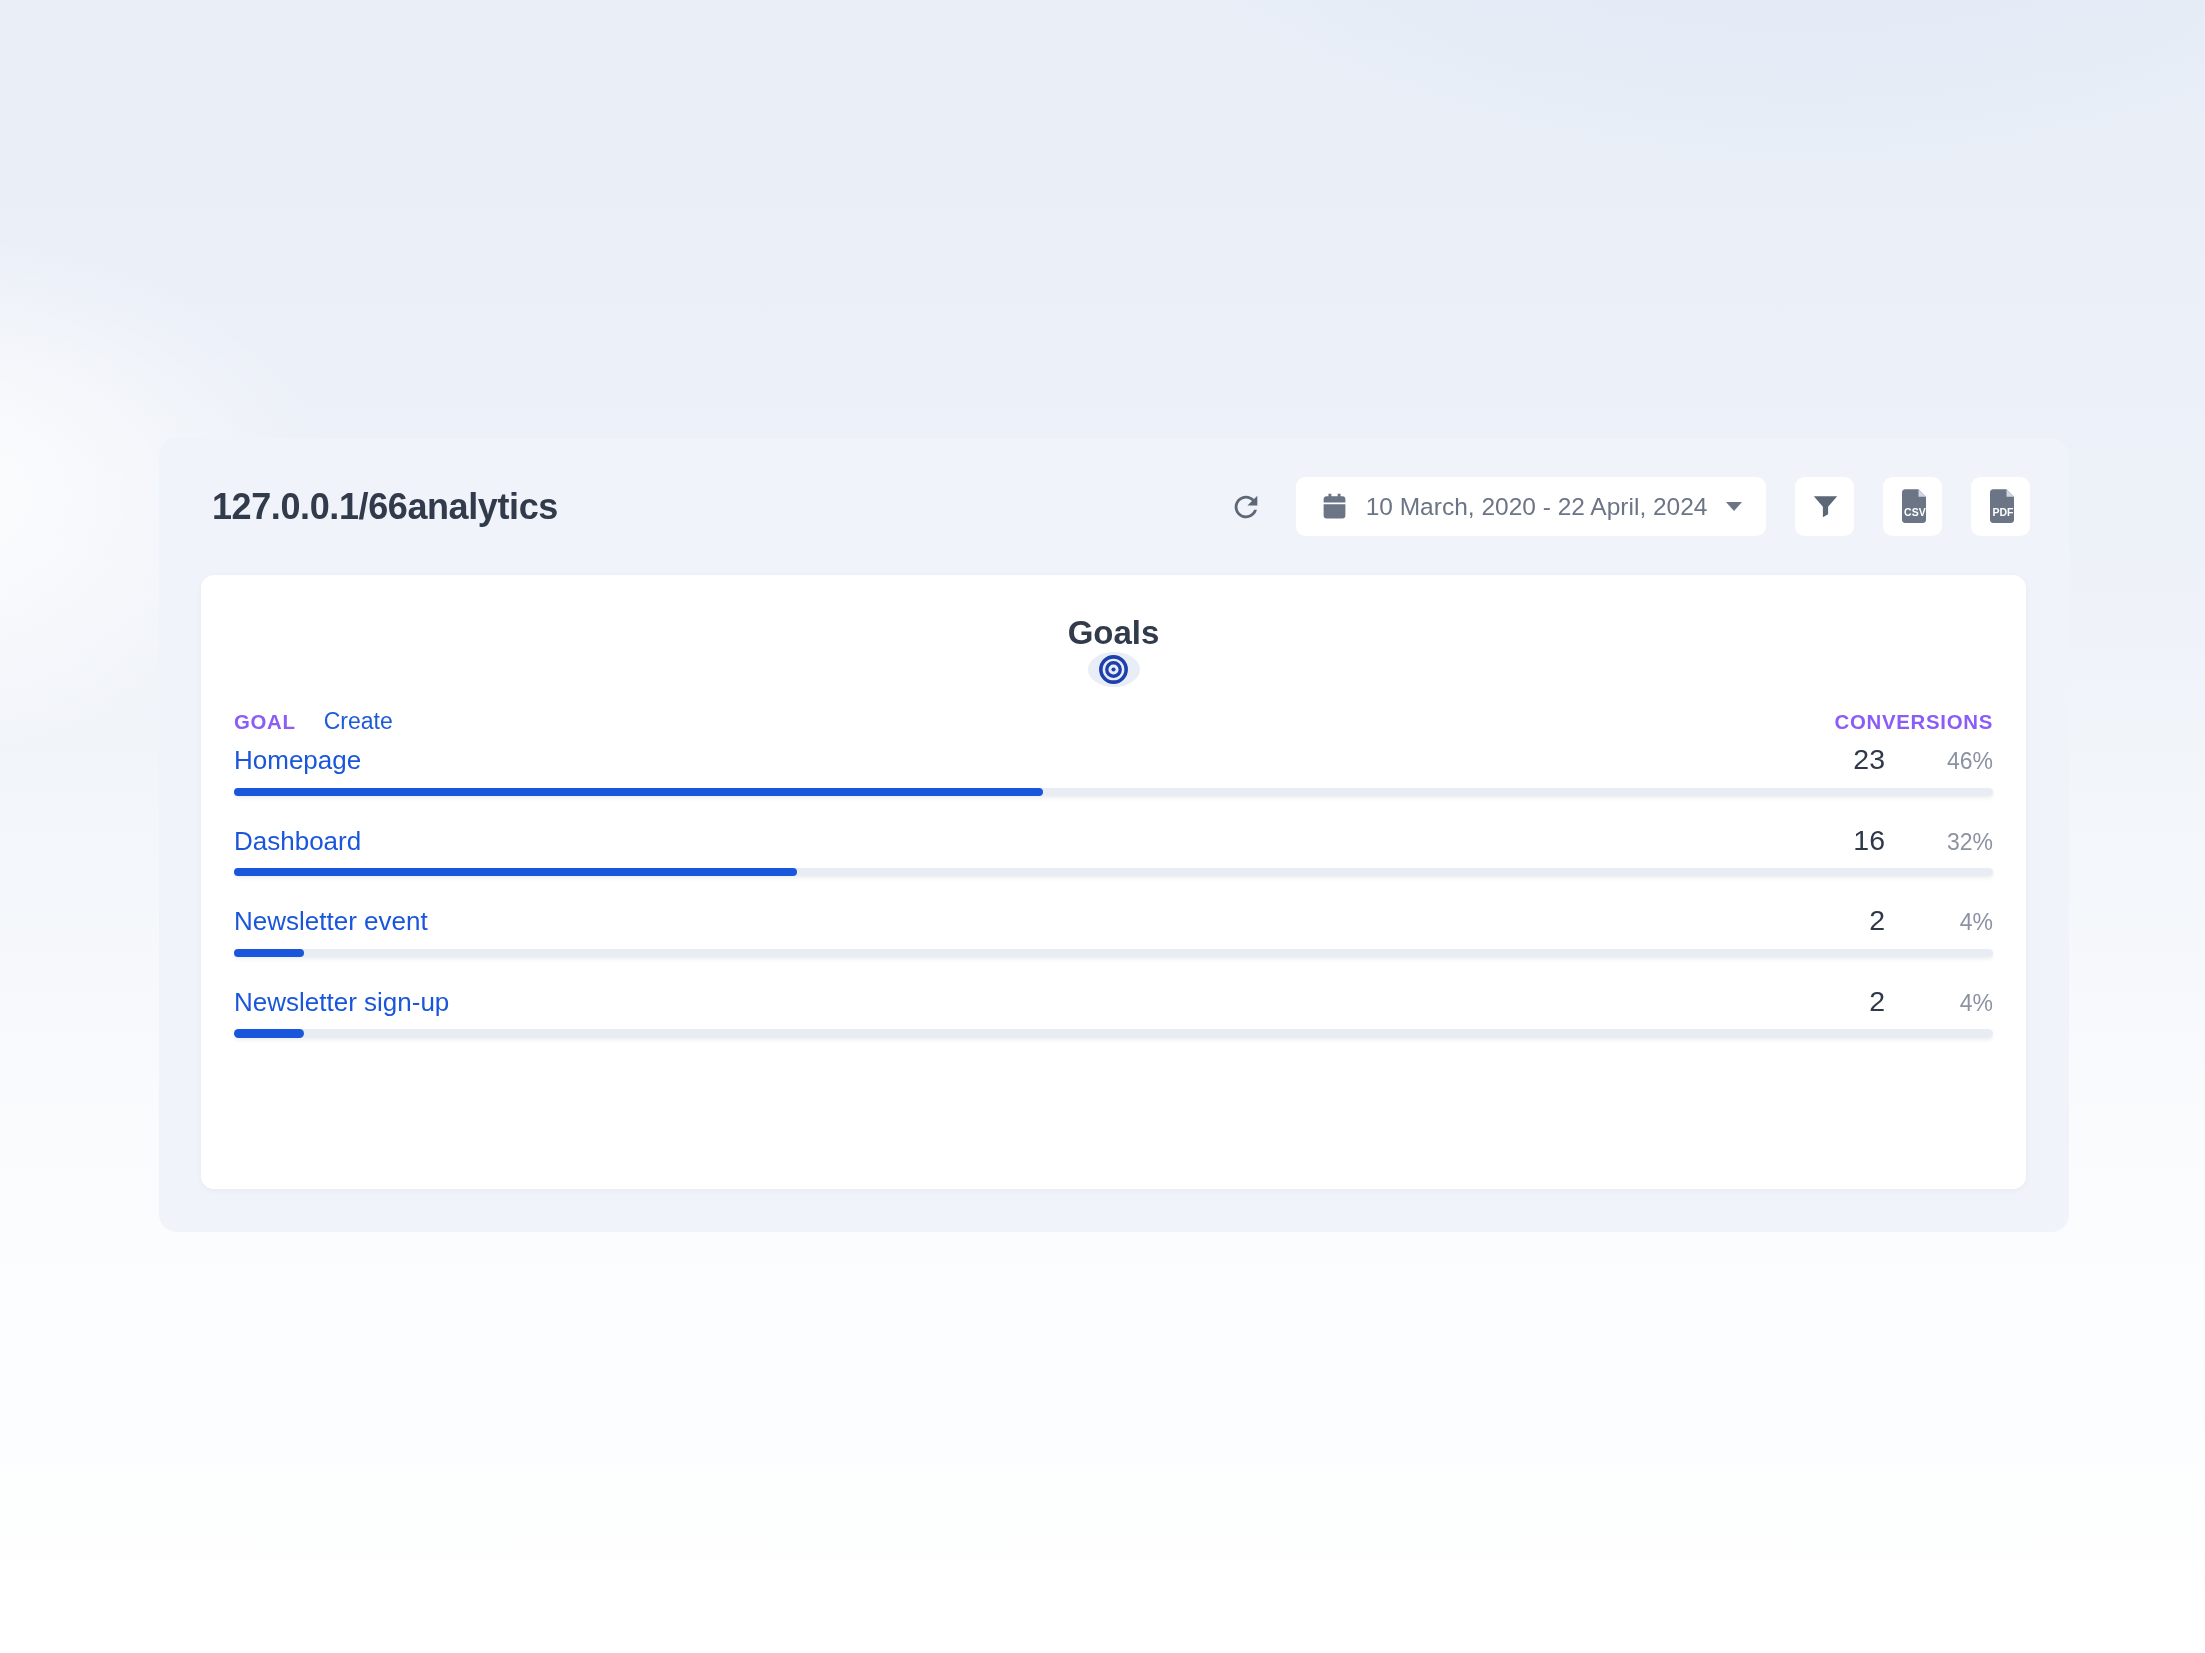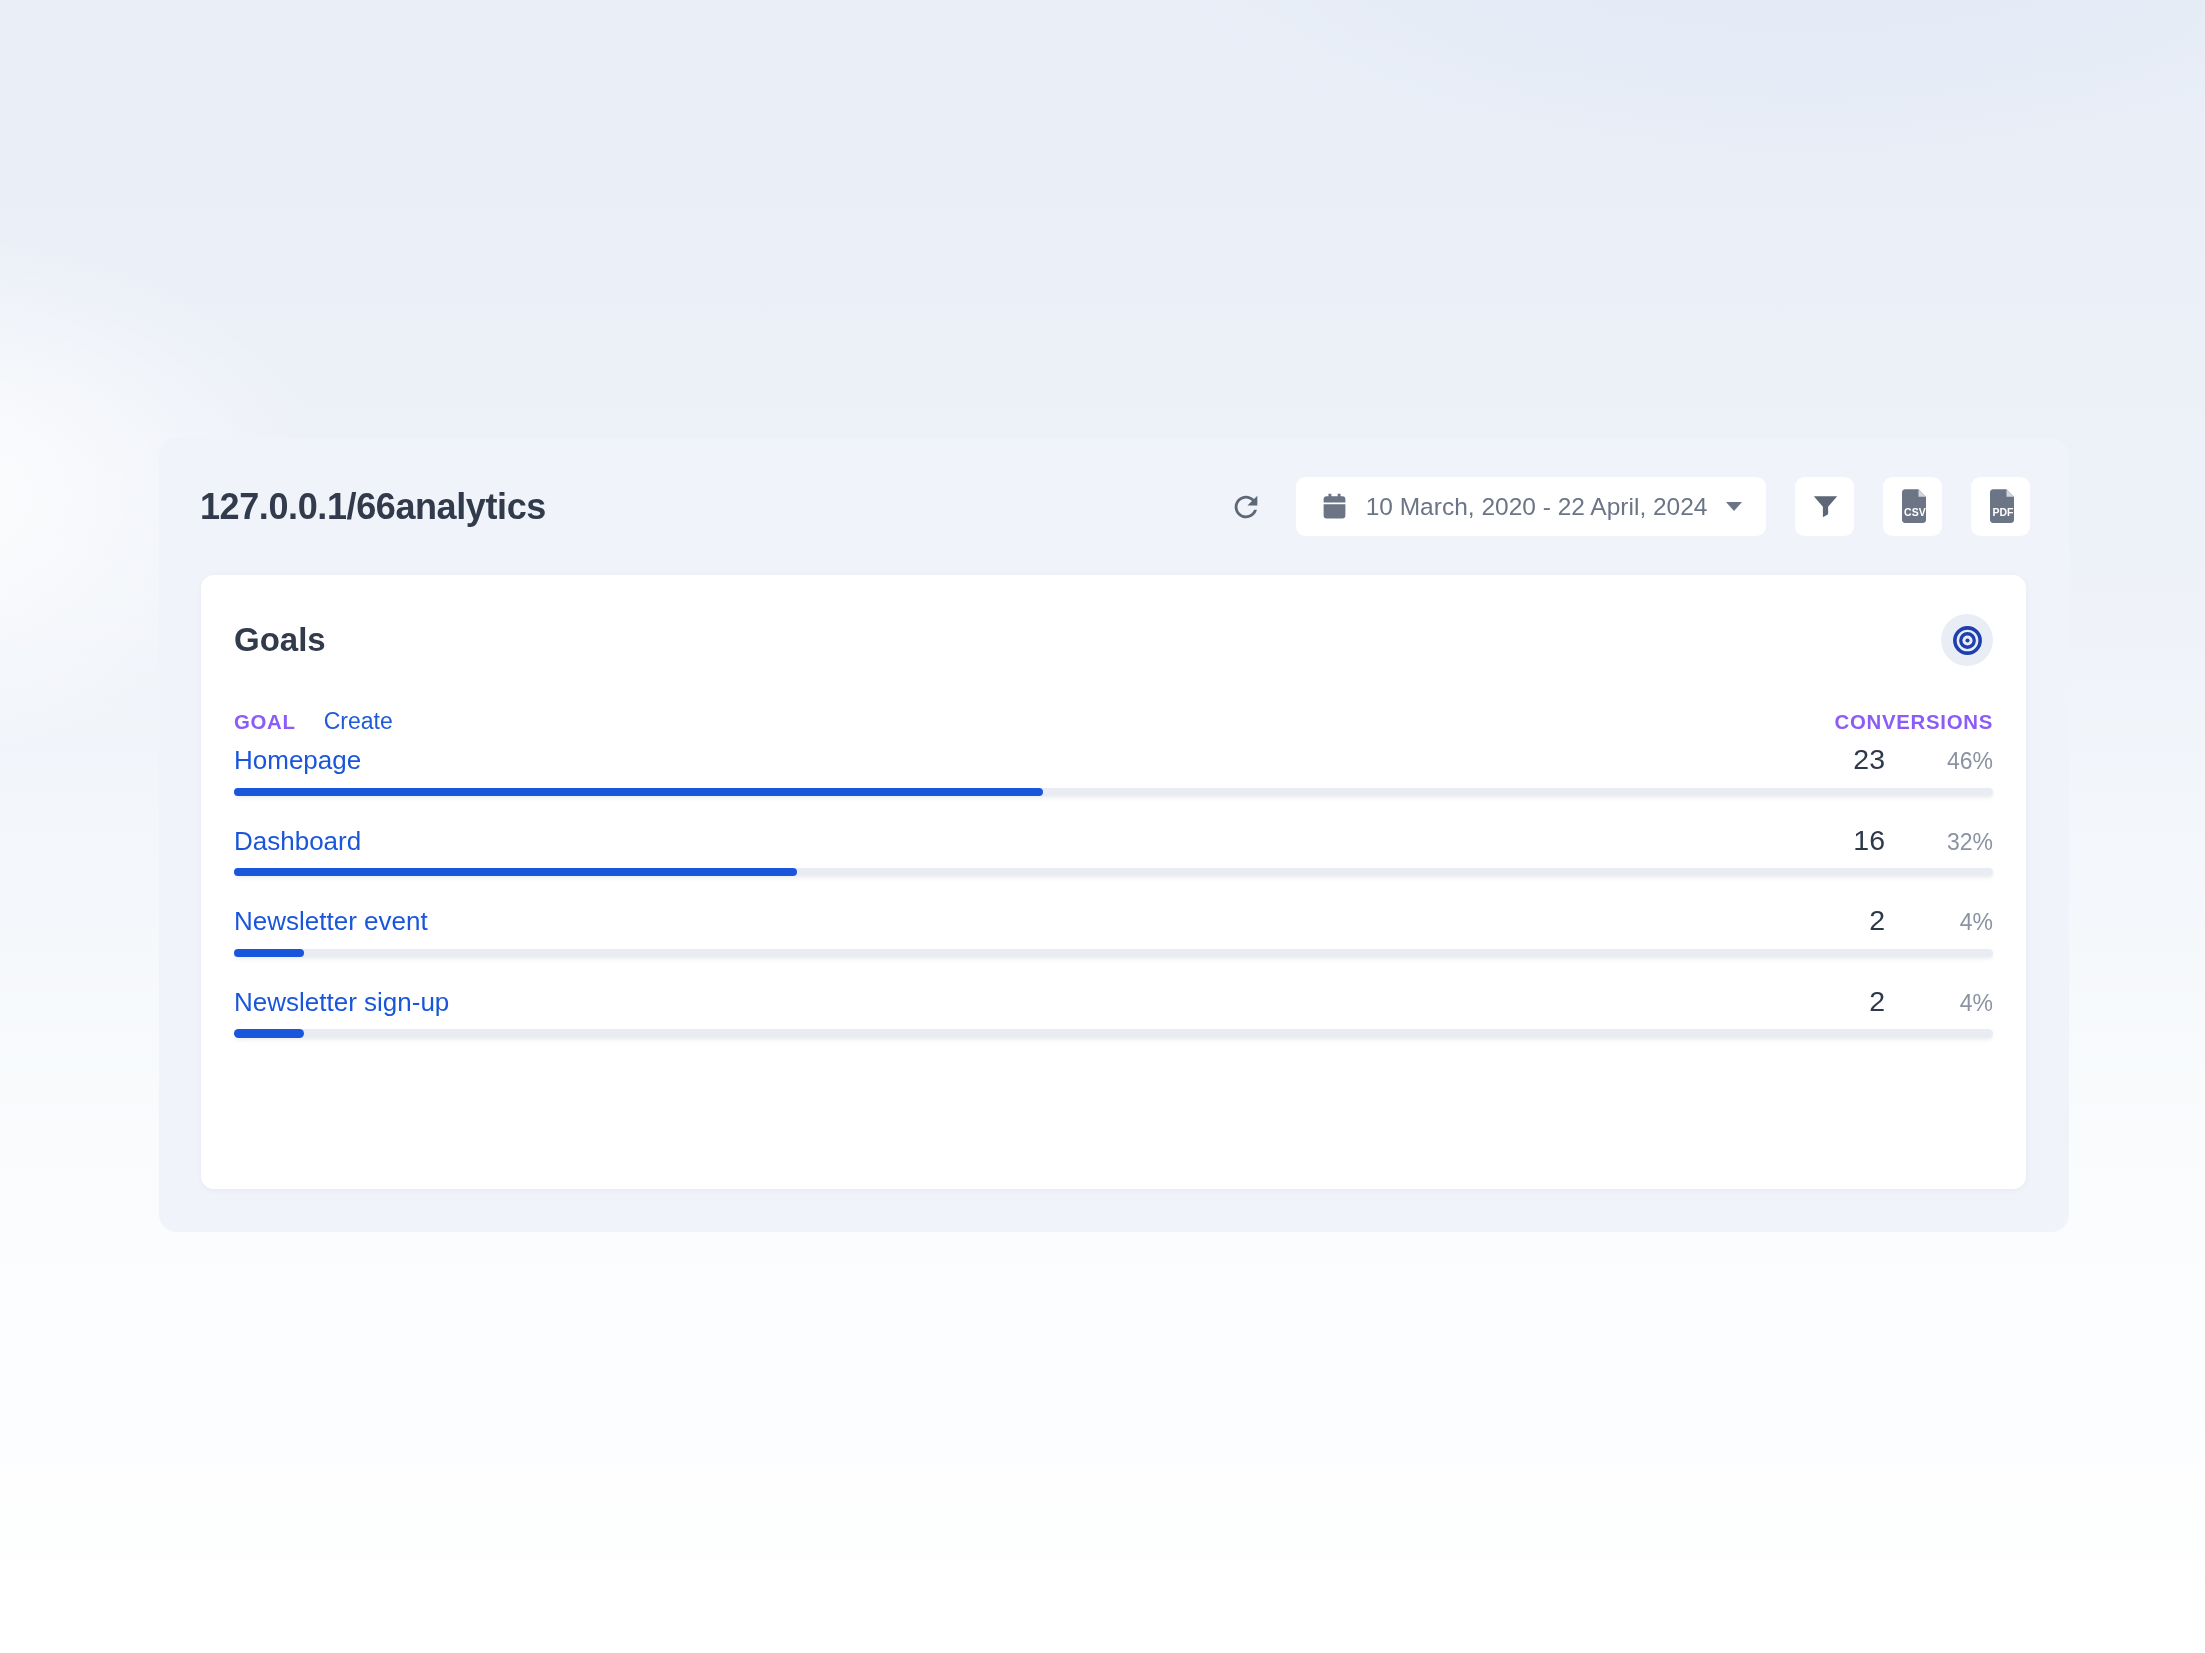--- a/index.html
+++ b/index.html
@@ -21,21 +21,21 @@
     border-radius:18px;
     box-sizing:border-box;
   }
   .panel-header{
     height:137px;
     display:flex;align-items:center;justify-content:space-between;
     padding:0 39px 0 41px;
     box-sizing:border-box;
   }
   .page-title{
-    margin:0;
+    margin:12px;
     font-size:36px;font-weight:700;color:#313b4c;letter-spacing:-0.4px;
   }
   .controls{display:flex;align-items:center;gap:29px;}
   .icon-plain{
     background:transparent;border:none;padding:0;cursor:pointer;
     display:flex;align-items:center;justify-content:center;
     width:42px;height:42px;
   }
   .date-btn{
     display:flex;align-items:center;
@@ -57,21 +57,21 @@
   
   .card{
     margin:0 42px;
     width:1825px;height:614px;
     background:#ffffff;border-radius:13px;
     box-shadow:0 1.6px 6.5px rgba(30,41,59,0.04);
     box-sizing:border-box;
     padding:39px 33px 0 33px;
     overflow:hidden;
   }
-  .card-head{display:flex;align-items:center;justify-content:space-between;height:52px;}
+  .card-head{display:flex;align-items:center;justify-content:space-between;height:52px;flex-direction:column;}
   .card-title{margin:0;font-size:33px;font-weight:700;color:#313b4c;}
   .target-btn{
     width:52px;height:52px;border-radius:50%;border:none;cursor:pointer;
     background:#e9eef6;display:flex;align-items:center;justify-content:center;
   }
   .table-head{
     margin-top:42px;height:24.5px;
     display:flex;align-items:baseline;justify-content:space-between;
   }
   .table-left{display:flex;align-items:baseline;gap:28px;}

